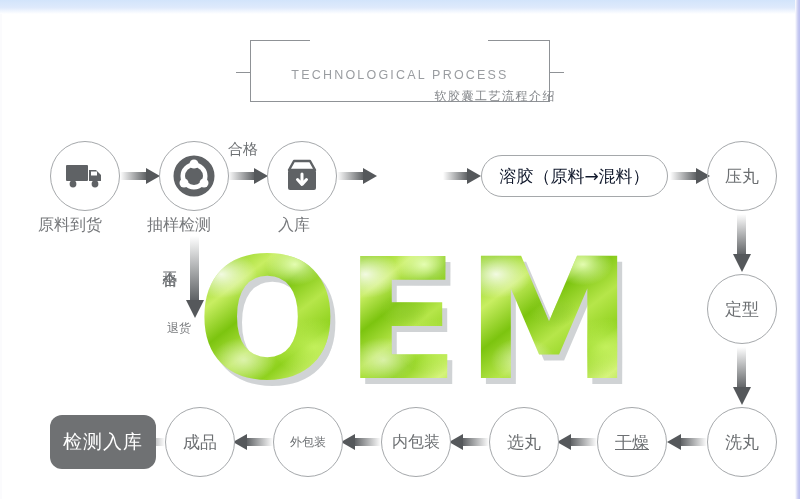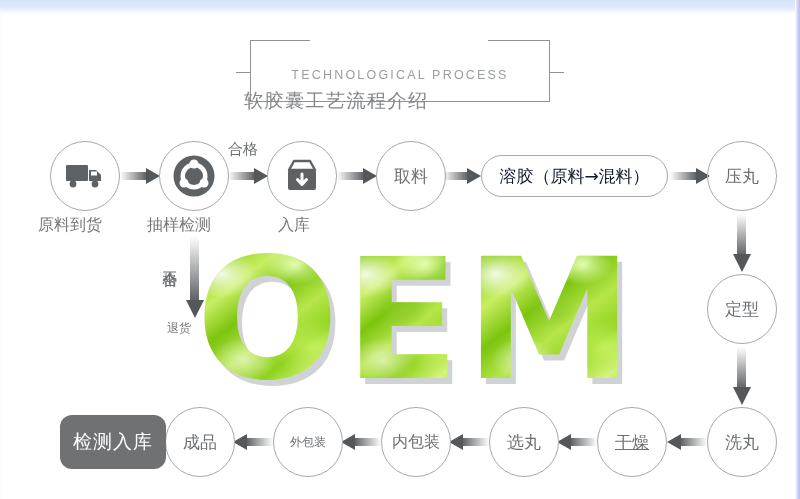--- a/index.html
+++ b/index.html
@@ -53,22 +53,22 @@
     font-size:35px;font-weight:bold;color:#ef5a28;letter-spacing:2px;
     line-height:42px;
     font-family:"DejaVu Sans","Liberation Sans",sans-serif;
   }
   .t-sub{
     position:absolute;left:0;top:46px;width:312px;text-align:center;
     font-size:12.5px;color:#9a9da1;letter-spacing:2.2px;
     font-family:"Liberation Sans",sans-serif;
   }
   .t-cn{
-    position:absolute;left:0;top:66px;width:312px;text-align:left;
-    font-size:19px;color:#83868a;letter-spacing:1.5px;
+    position:absolute;left:0;top:66px;width:312px;text-align:right;
+    font-size:12px;color:#83868a;letter-spacing:1.5px;
     font-family:"DejaVu Sans","Liberation Sans",sans-serif;
   }
 
   
   .oem{
     position:absolute;left:196px;top:238px;width:500px;height:165px;
     display:flex;align-items:center;justify-content:flex-start;gap:8px;
     pointer-events:none;
   }
   .oem-letter{
@@ -244,23 +244,20 @@
     <svg class="ico" width="38" height="34" viewBox="0 0 38 34">
       <path d="M6 11 L11 2 h16 l5 9 z" fill="none" stroke="#5f6265" stroke-width="2.4" stroke-linejoin="round"></path>
       <rect x="5" y="11" width="28" height="20" rx="2" fill="#5f6265"></rect>
       <path d="M19 15 v9 M14.5 20.5 L19 25.5 L23.5 20.5" stroke="#ffffff" stroke-width="3" fill="none" stroke-linecap="round" stroke-linejoin="round"></path>
     </svg>
   </div>
   <div class="caption" style="left:278px;top:215px;">入库</div>
 
   <div class="edge-label" style="left:228px;top:140px;">合格</div>
 
-  <div class="node node-txt" style="left:376px;top:141px;width:70px;height:70px;">
-    <span>取料</span>
-  </div>
 
   <div class="pill" style="left:481px;top:155px;width:187px;height:42px;">
     <span>溶胶（原料→混料）</span>
   </div>
 
   <div class="node node-txt" style="left:707px;top:141px;width:70px;height:70px;">
     <span>压丸</span>
   </div>
 
   <svg class="arr" style="left:184px;top:236px;" width="22" height="86">
@@ -376,17 +373,17 @@
   <svg class="arr" style="left:123px;top:432px;" width="42" height="20">
     <defs>
         <linearGradient id="gb6" x1="1" x2="0">
           <stop offset="0" stop-color="#ffffff"></stop>
           <stop offset="1" stop-color="#55585b"></stop>
         </linearGradient>
       </defs>
     <rect x="14" y="6" width="28" height="8" fill="url(#gb6)"></rect>
     <polygon points="16,2 2,10 16,18" fill="#55585b"></polygon>
   </svg>
-  <div class="darkbox" style="left:60px;top:415px;width:106px;height:54px;">
+  <div class="darkbox" style="left:50px;top:415px;width:106px;height:54px;">
     <span>检测入库</span>
   </div>
 
 </div>
 
 </body></html>

